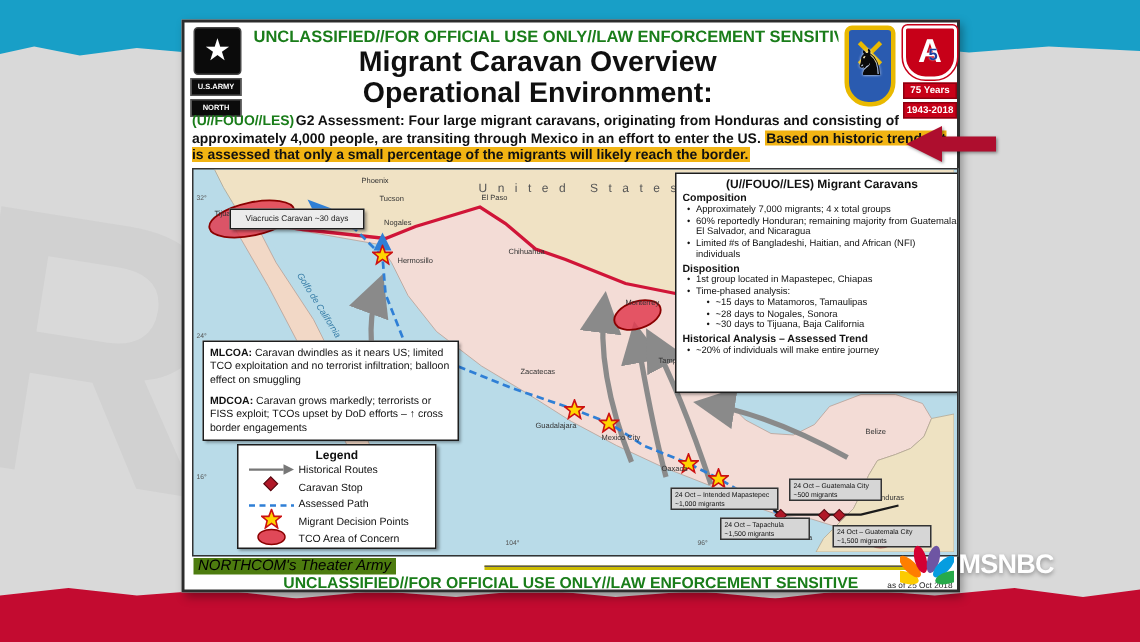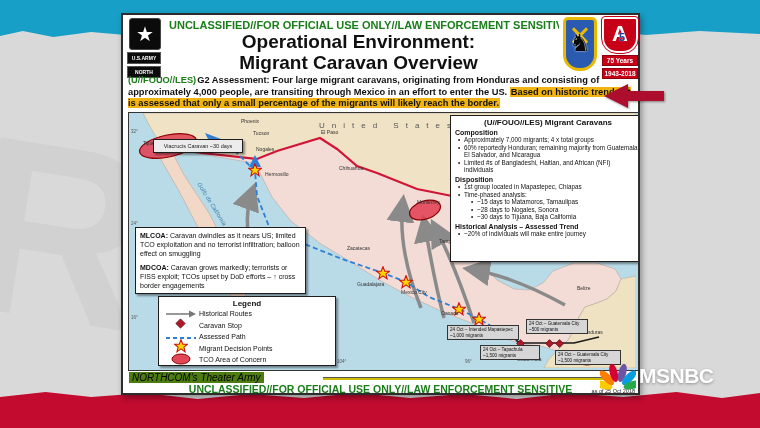--- a/index.html
+++ b/index.html
@@ -52,21 +52,21 @@
   .mlbl.country{font-size:8px;color:#555;letter-spacing:7px;}
   .mlbl.sea{color:#3a7fa8;font-style:italic;font-size:6px;}
   .mlbl.tick{color:#555;font-size:4.5px;}
   .mbox{position:absolute;background:#fff;border:1px solid #1d1d1d;box-shadow:1.5px 1.5px 2px rgba(0,0,0,.4);
         z-index:3;box-sizing:border-box;}
   .viacrucis{left:24px;top:26px;width:90px;height:14px;background:#ececec;font-size:5.5px;
              text-align:center;line-height:12px;color:#222;}
   .coa{left:6px;top:114px;width:171px;height:67px;padding:3px 4px;font-size:7px;line-height:9px;color:#111;}
   .coa p{margin:0 0 5px 0;}
   .coa b{font-weight:bold;}
-  .legend{left:29px;top:183px;width:178px;height:70px;padding:2px 4px;}
+  .legend{left:29px;top:183px;width:133px;height:70px;padding:2px 4px;}
   .legend-title{text-align:center;font-weight:bold;font-size:8px;color:#111;}
   .lg-row{display:flex;align-items:center;height:11.5px;}
   .lg-ico{width:36px;text-align:center;flex:0 0 36px;}
   .lg-lab{font-size:7px;color:#111;}
   .routebox{left:203px;top:231px;width:120px;height:17px;font-family:"Liberation Serif",serif;
             font-weight:bold;font-size:9.5px;text-align:center;line-height:16px;color:#111;}
   .callout{background:#d6d6d6;border:1px solid #333;font-size:4.6px;line-height:5.6px;
            padding:1px 2px;color:#111;position:absolute;z-index:3;box-sizing:border-box;}
   .co1{left:318px;top:212px;width:72px;}
   .co2{left:397px;top:206px;width:62px;}
@@ -83,21 +83,21 @@
   .ft-left{position:absolute;left:6px;top:357px;font-size:10px;font-weight:normal;font-style:italic;
            background:#4d7c0f;padding:0 3px;color:#000;z-index:6;}
   .ft-line{position:absolute;left:200px;right:28px;top:362px;height:2px;background:#cdbc00;
            border-top:1px solid #555;z-index:6;}
   .ft-class{position:absolute;left:0;right:0;top:368px;text-align:center;color:#1a7d1a;
             font-weight:bold;font-size:10.5px;z-index:6;}
   .ft-date{position:absolute;right:3px;top:373px;font-size:5.5px;color:#222;z-index:6;}
   
   .red-arrow{position:absolute;left:604px;top:84px;z-index:20;filter:drop-shadow(1px 1px 1px rgba(0,0,0,.4));}
   .msnbc{position:absolute;left:600px;top:360px;z-index:30;display:flex;align-items:center;}
-  .msnbc-text{color:#fff;font-weight:bold;font-size:21px;letter-spacing:-.5px;
+  .msnbc-text{color:#fff;font-weight:bold;font-size:18px;letter-spacing:-.5px;
               text-shadow:0 1px 3px rgba(0,0,0,.35);margin-left:3px;}
 </style>
 </head>
 <body>
 
 <svg width="0" height="0" style="position:absolute" aria-hidden="true">
   <defs>
     <symbol id="sym-star" viewBox="0 0 24 24">
       <polygon points="12,1 15,9 23,9 17,14 19,22 12,17 5,22 7,14 1,9 9,9" fill="#ffd400" stroke="#cc1111" stroke-width="1.8"></polygon>
     </symbol>
@@ -120,22 +120,22 @@
 
     <div class="army-seal">
       <div class="army-star">★</div>
       <div class="army-bar">U.S.ARMY</div>
       <div class="army-bar">NORTH</div>
     </div>
 
     <div class="hdr-class">UNCLASSIFIED//FOR OFFICIAL USE ONLY//LAW ENFORCEMENT SENSITIVE</div>
 
     <div class="hdr-titles">
+      <div>Migrant Caravan Overview</div>
       <div>Operational Environment:</div>
-      <div>Migrant Caravan Overview</div>
     </div>
 
     <div class="badge-knight">
       <div class="cross"></div>
       <div class="cross cross2"></div>
       <div class="kn">♞</div>
     </div>
 
     <div class="badge-a5">
       <div class="a5-shield">

